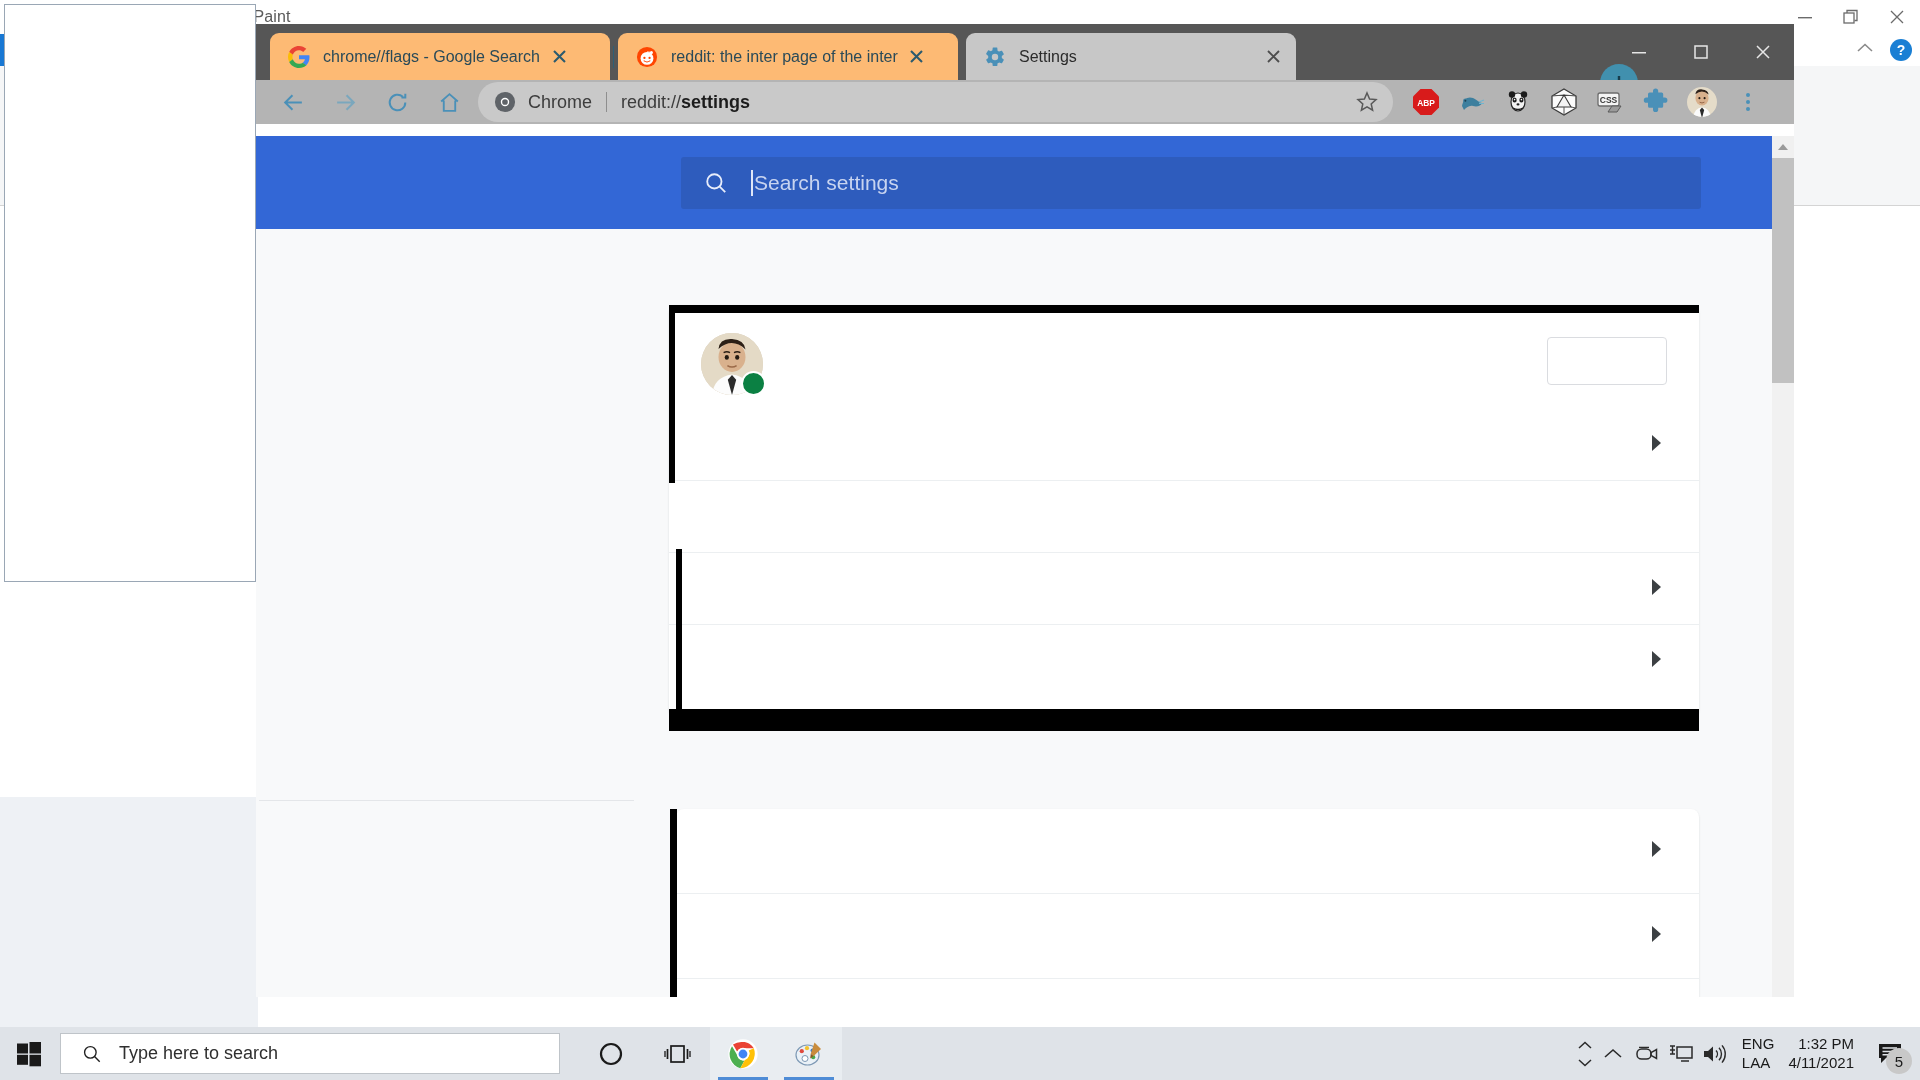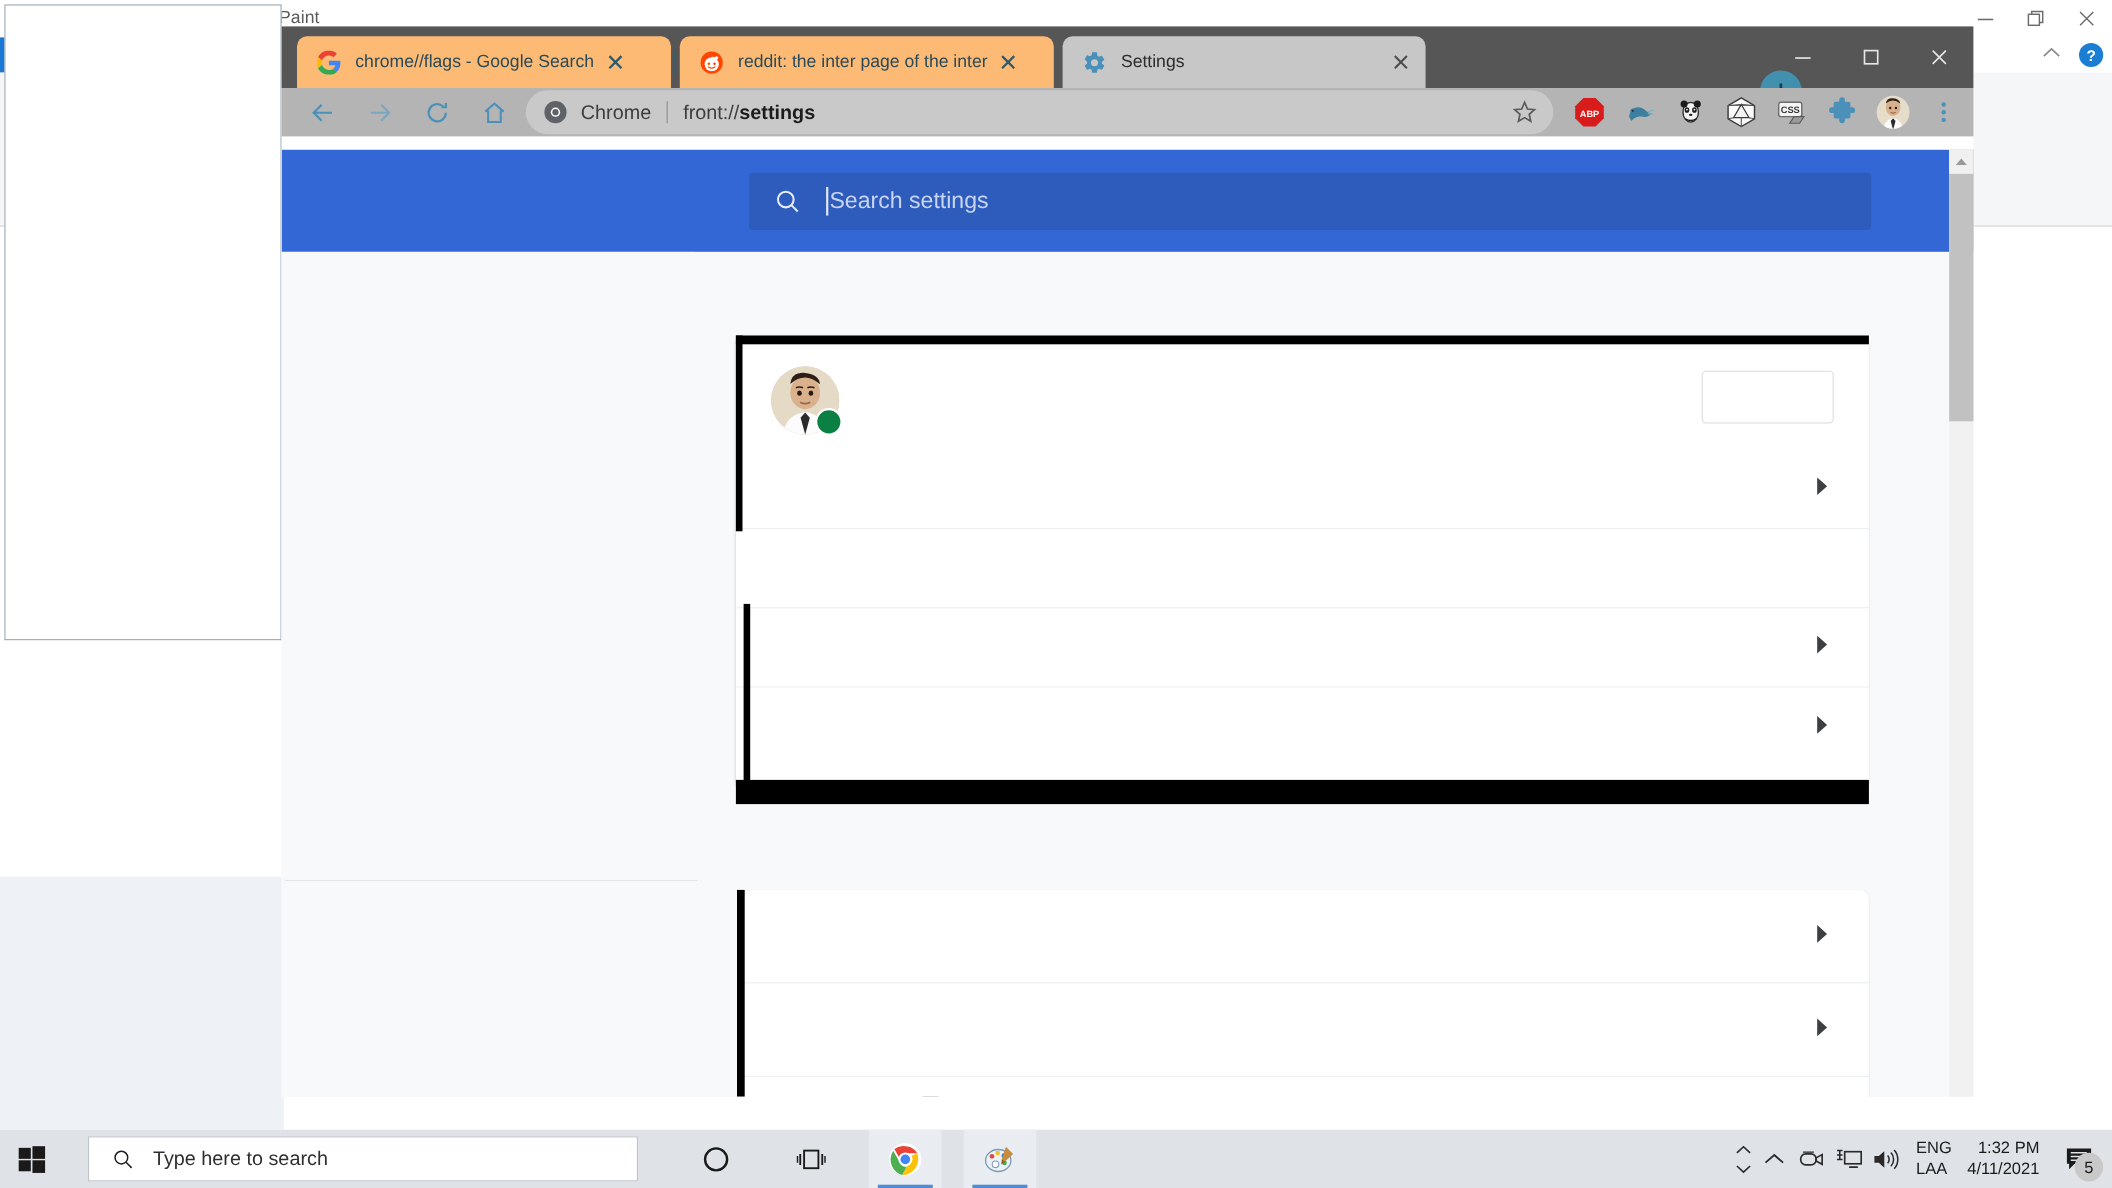--- a/index.html
+++ b/index.html
@@ -94,21 +94,21 @@
   .omnibox{
     height:40px; flex:1 1 auto; background:#c9c9c9; border-radius:21px;
     display:flex; align-items:center; padding:0 8px 0 16px; margin:0 10px 0 8px;
   }
   .omni-chrome-ico{ width:22px;height:22px;margin-right:12px;flex:0 0 22px;}
   .omni-label{ font-size:18px;color:#3d3d3d; }
   .omni-sep{ width:1px;height:20px;background:#8e8e8e;margin:0 14px;}
   .omni-url{ font-size:18px;color:#3d3d3d; }
   .omni-url b{ color:#1c1c1c; font-weight:bold;}
   .omni-star{ margin-left:auto; width:36px;height:36px;display:flex;align-items:center;justify-content:center;}
-  .ext-row{ display:flex; align-items:center; padding-right:4px; }
+  .ext-row{ display:flex; align-items:center; padding-right:23px; }
   .ext-ico{ width:46px;height:46px;display:flex;align-items:center;justify-content:center;flex:0 0 46px;}
 
   
   .settings-viewport{ position:absolute; left:0; top:112px; width:1538px; height:861px; background:#f8f9fa; overflow:hidden;}
   .settings-header{ position:absolute; left:0; top:0; width:1838px; height:93px; background:#3367d6;}
   .settings-searchbar{
     position:absolute; left:425px; top:21px; width:1020px; height:52px; background:#2e5cbd; border-radius:3px;
     display:flex; align-items:center; padding-left:22px;
   }
   .ss-magnifier{ width:26px;height:26px;flex:0 0 26px;margin-right:22px;}
@@ -140,21 +140,21 @@
     position:absolute; right:32px; top:32px; width:120px;height:48px;
     border:1px solid #dadce0; border-radius:4px; background:#fff;
   }
 
   .scrollbar{ position:absolute; right:0; top:112px; width:22px; height:861px; background:#f8f9fa;}
   .sb-uparrow{ position:absolute; left:0; top:0; width:22px;height:22px; background:#f0f0f0; display:flex;align-items:center;justify-content:center;}
   .sb-track{ position:absolute; left:0; top:22px; width:22px; height:839px; background:#f1f1f1;}
   .sb-thumb{ position:absolute; left:0; top:22px; width:22px; height:225px; background:#c1c1c1;}
 
   
-  #taskbar{ position:absolute; left:0; bottom:0; width:1920px; height:53px; background:#dfe3e8; display:flex; align-items:center;gap:20px;}
+  #taskbar{ position:absolute; left:0; bottom:0; width:1920px; height:53px; background:#dfe3e8; display:flex; align-items:center;}
   .start-btn{ width:58px;height:53px;display:flex;align-items:center;justify-content:center;}
   .tb-search{
     width:500px;height:41px;background:#fff;border:1px solid #bfc4c9;
     display:flex;align-items:center;padding-left:20px; margin-left:2px;
   }
   .tb-search-ico{ width:22px;height:22px;flex:0 0 22px;margin-right:16px;}
   .tb-search-ph{ font-size:18px;color:#2f2f2f;}
   .tb-app{ width:66px;height:53px;display:flex;align-items:center;justify-content:center;position:relative;}
   .tb-app.running{ background:#e9edf1; }
   .tb-app.running::after{ content:""; position:absolute; left:8px; right:8px; bottom:0; height:3px; background:#4f8cd6;}
@@ -456,21 +456,21 @@
     <div class="omnibox">
       <span class="omni-chrome-ico">
         <svg width="22" height="22" viewBox="0 0 24 24">
           <circle cx="12" cy="12" r="11" fill="#5f6368"></circle>
           <circle cx="12" cy="12" r="4.6" fill="#ffffff"></circle>
           <circle cx="12" cy="12" r="3.1" fill="#5f6368"></circle>
         </svg>
       </span>
       <span class="omni-label">Chrome</span>
       <span class="omni-sep"></span>
-      <span class="omni-url"><span>front://</span><b>settings</b></span>
+      <span class="omni-url"><span>reddit://</span><b>settings</b></span>
       <span class="omni-star">
         <svg width="24" height="24" viewBox="0 0 24 24">
           <path d="M12 3 L14.6 9.1 L21 9.6 L16.2 13.9 L17.6 20.2 L12 16.9 L6.4 20.2 L7.8 13.9 L3 9.6 L9.4 9.1 Z" fill="none" stroke="#595959" stroke-width="1.5"></path>
         </svg>
       </span>
     </div>
 
     <div class="ext-row">
       <div class="ext-ico">
         <svg width="30" height="30" viewBox="0 0 30 30">

